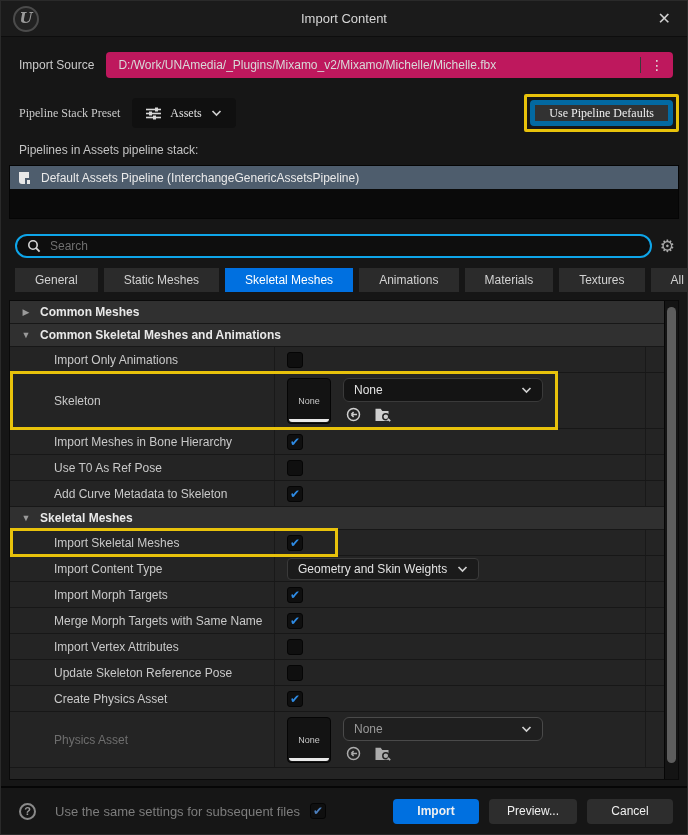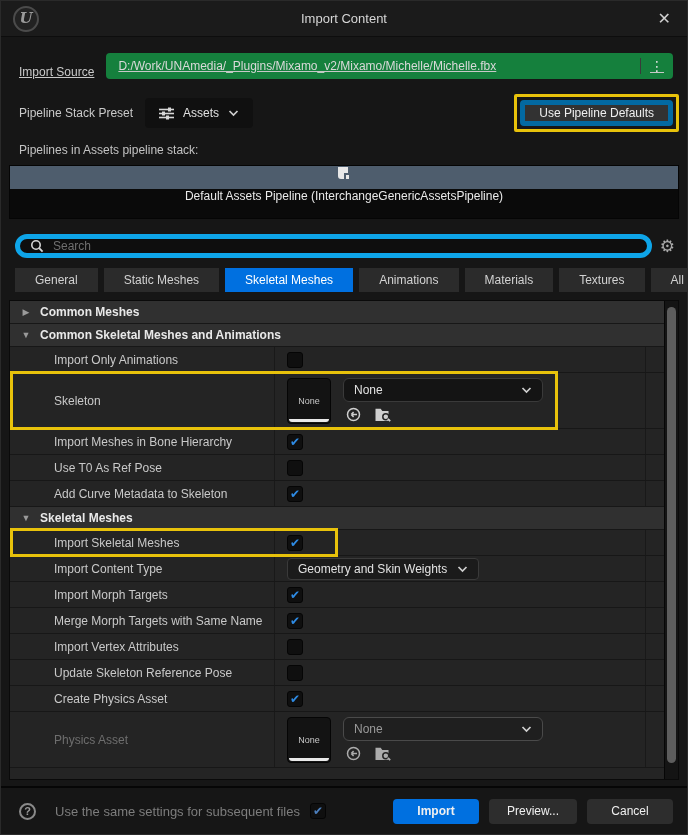--- a/index.html
+++ b/index.html
@@ -7,43 +7,43 @@
   body{font-family:"Liberation Sans","DejaVu Sans",sans-serif;-webkit-font-smoothing:antialiased;}
   .window{width:688px;height:835px;background:#161616;border:1px solid #2a2a2a;display:flex;flex-direction:column;color:#c8c8c8;font-size:12px;overflow:hidden;}
 
   
   .titlebar{height:36px;flex:0 0 36px;display:flex;align-items:center;background:#1b1b1b;border-bottom:1px solid #0d0d0d;padding:0 12px;position:relative;}
   .logo{width:26px;height:26px;border-radius:50%;border:2px solid #4b4b4b;background:#222;display:flex;align-items:center;justify-content:center;color:#9a9a9a;font-family:"DejaVu Serif",serif;font-weight:bold;font-style:italic;font-size:15px;line-height:1;}
   .title{position:absolute;left:0;right:0;text-align:center;color:#d6d6d6;font-size:13px;pointer-events:none;}
   .close{margin-left:auto;color:#cfcfcf;font-size:16px;cursor:pointer;padding:0 4px;z-index:2;}
 
   
-  .source-row{display:flex;align-items:flex-end;margin:14px 14px 0 18px;height:28px;flex:0 0 auto;text-decoration:underline;}
+  .source-row{display:flex;align-items:center;margin:14px 14px 0 18px;height:28px;flex:0 0 auto;}
   .source-row .lbl{margin-right:12px;white-space:nowrap;color:#cacaca;}
-  .source-field{flex:1;height:26px;background:#15803d;border-radius:4px;display:flex;align-items:center;padding:0 6px 0 12px;color:#d9d9d9;overflow:hidden;}
+  .source-field{flex:1;height:26px;background:#be185d;border-radius:4px;display:flex;align-items:center;padding:0 6px 0 12px;color:#d9d9d9;overflow:hidden;}
   .source-text{flex:1;white-space:nowrap;overflow:hidden;text-overflow:ellipsis;}
   .vsep{width:1px;height:16px;background:#3a3a3a;margin:0 6px;}
   .dots{color:#e0e0e0;font-size:14px;letter-spacing:0;cursor:pointer;padding:0 3px;}
 
   
-  .preset-row{display:flex;align-items:center;margin:14px 8px 0 18px;height:40px;flex:0 0 auto;}
+  .preset-row{display:flex;align-items:center;margin:14px 8px 0 18px;height:40px;flex:0 0 auto;font-family:Liberation Serif, serif;}
   .preset-row .lbl{margin-right:12px;color:#cacaca;}
   .assets-btn{height:30px;background:#101010;border-radius:4px;display:flex;align-items:center;gap:9px;padding:0 14px;cursor:pointer;color:#e0e0e0;}
   .hl-wrap{margin-left:auto;border:3px solid var(--highlight);padding:3px;border-radius:2px;}
   .defaults-btn{height:26px;background:#323232;border:5px solid #0369a1;border-radius:4px;color:#efefef;padding:0 14px;display:flex;align-items:center;cursor:pointer;font-size:12px;}
 
   
   .pipes-label{margin:10px 18px 0;height:16px;flex:0 0 auto;color:#c3c3c3;}
   .pipes-list{margin:6px 8px 0;height:54px;flex:0 0 auto;background:#0a0a0a;border:1px solid #050505;overflow:hidden;}
   .pipe-item{height:23px;display:flex;align-items:center;gap:9px;padding:0 8px;color:#eaeaea;cursor:pointer;}
-  .pipe-item.selected{background:var(--selected-row);flex-direction:column;}
+  .pipe-item.selected{background:var(--selected-row);}
 
   
   .search-row{display:flex;align-items:center;margin:14px 12px 0 14px;height:26px;flex:0 0 auto;gap:8px;}
-  .search-pill{flex:1;height:24px;background:#0e0e0e;border:5px solid #0ea5e9;border-radius:12px;display:flex;align-items:center;padding:0 10px;gap:7px;}
+  .search-pill{flex:1;height:24px;background:#0e0e0e;border:2px solid #0ea5e9;border-radius:12px;display:flex;align-items:center;padding:0 10px;gap:7px;}
   .search-input{flex:1;background:transparent;border:none;outline:none;color:#ddd;font-size:12px;font-family:inherit;}
   .search-input::placeholder{color:#6f6f6f;}
   .gear{color:#a9a9a9;font-size:17px;cursor:pointer;line-height:1;}
 
   
   .tabs{display:flex;gap:6px;margin:9px 12px 0 14px;height:24px;flex:0 0 auto;}
   .tab{flex:1 1 auto;background:#2b2b2b;border-radius:0;display:flex;align-items:center;justify-content:center;color:#d2d2d2;cursor:pointer;padding:0 20px;white-space:nowrap;}
   .tab.active{background:var(--accent);color:#fff;}
 
   

